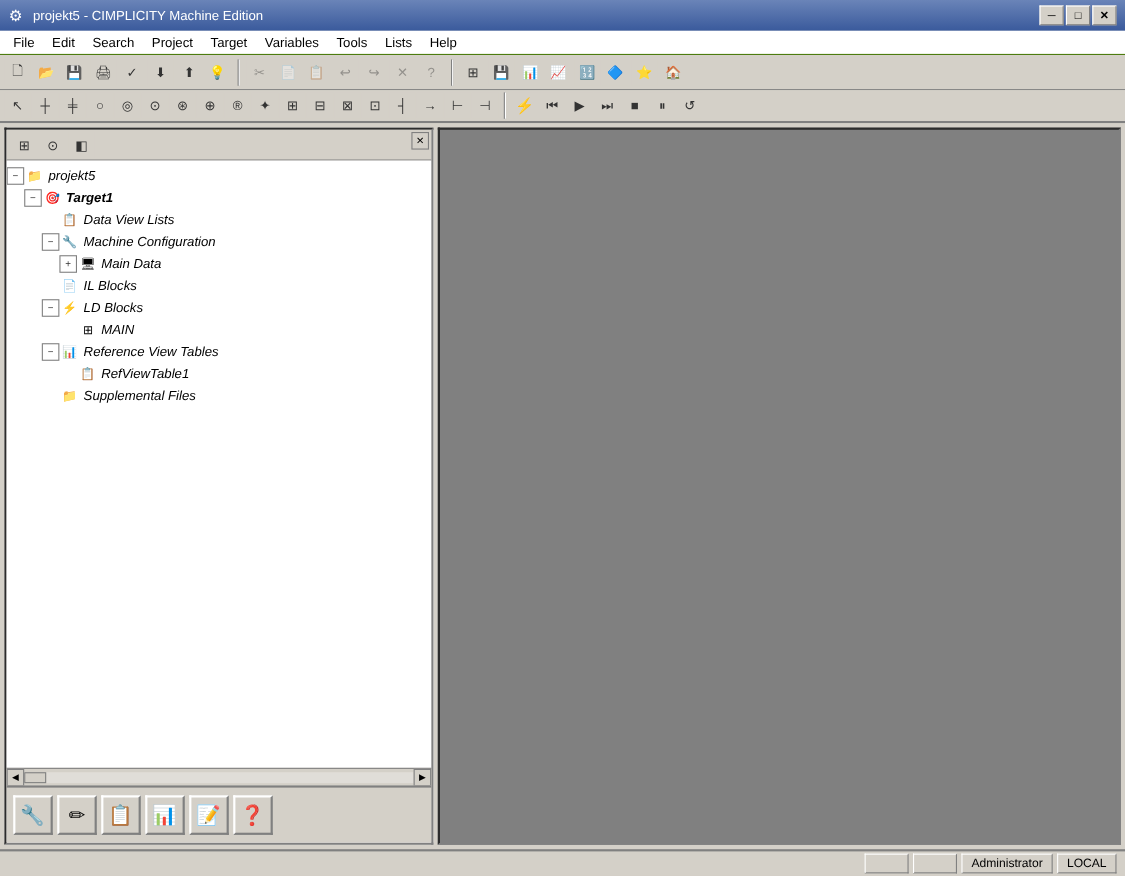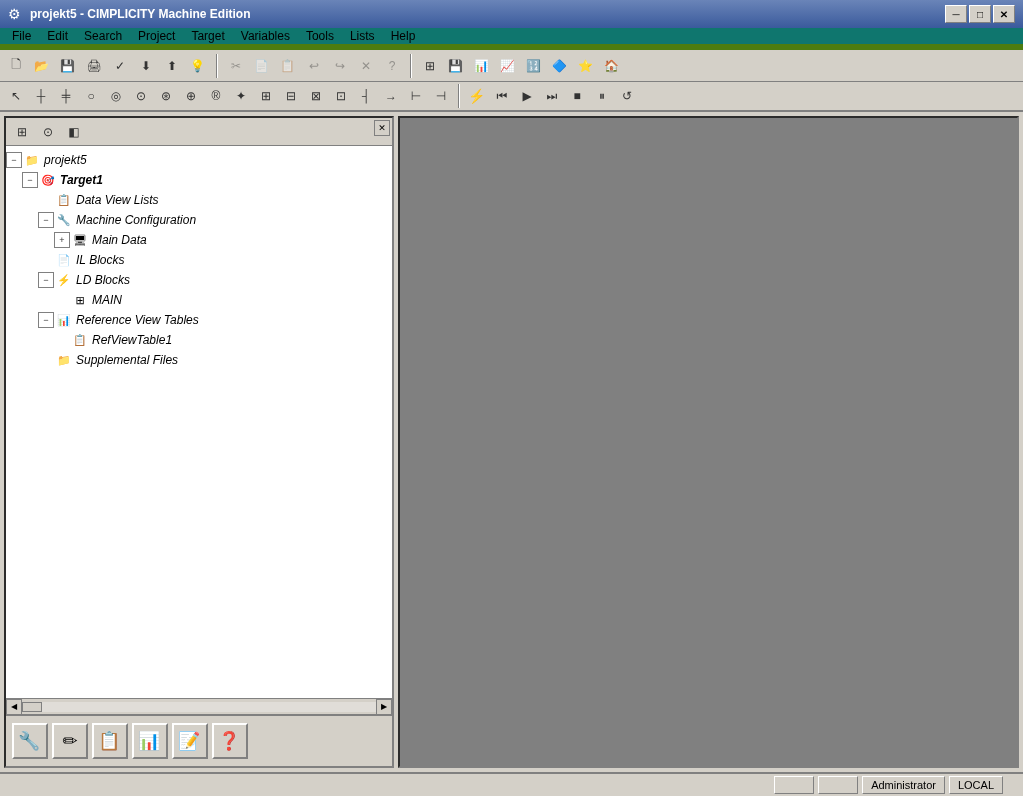--- a/index.html
+++ b/index.html
@@ -24,21 +24,21 @@
       gap: 6px;
     }
     #title-bar .title-icon {
       width: 16px;
       height: 16px;
       font-size: 14px;
     }
     #title-bar .title-text {
       flex: 1;
       font-size: 12px;
-      font-weight: bold;
+      font-weight: normal;
     }
     .window-controls {
       display: flex;
       gap: 2px;
     }
     .window-btn {
       width: 22px;
       height: 18px;
       background: #d4d0c8;
       border: 1px solid #808080;
@@ -49,25 +49,25 @@
       align-items: center;
       justify-content: center;
       font-size: 10px;
       font-weight: bold;
       color: #000;
     }
     .window-btn.close-btn { background: #d4d0c8; }
 
     
     #menu-bar {
-      background: #0f766e;
+      background: #ffffff;
       height: 22px;
       display: flex;
       align-items: center;
-      border-bottom: 6px solid #4d7c0f;
+      border-bottom: 1px solid #4d7c0f;
       padding: 0 4px;
     }
     .menu-item {
       padding: 2px 8px;
       cursor: pointer;
       font-size: 12px;
       height: 100%;
       display: flex;
       align-items: center;
     }
@@ -267,21 +267,21 @@
     }
 
     
     #status-bar {
       height: 24px;
       background: #d4d0c8;
       border-top: 2px solid #808080;
       display: flex;
       align-items: center;
       justify-content: flex-start;
-      padding: 0 20px;
+      padding: 0 8px;
       gap: 4px;
     }
     .status-pane {
       height: 18px;
       background: #d4d0c8;
       border: 1px solid #808080;
       border-top-color: #fff;
       border-left-color: #fff;
       padding: 0 8px;
       font-size: 11px;

